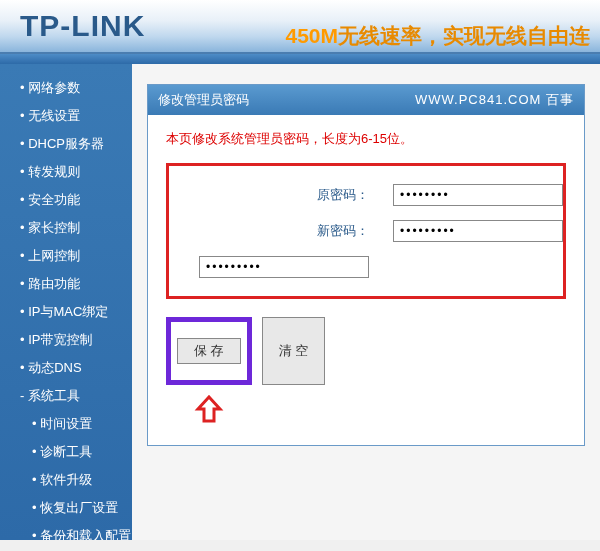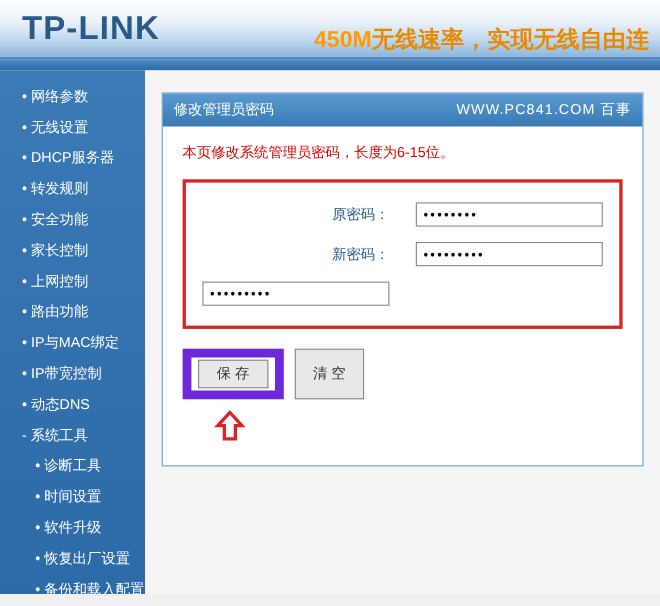--- a/index.html
+++ b/index.html
@@ -86,21 +86,21 @@
     position: relative;
     min-height: 200px;
   }
   .warning {
     color: #d00;
     font-size: 13px;
     margin-bottom: 15px;
   }
   .form-box {
     border: 3px solid #d22;
-    padding: 18px 15px;
+    padding: 18px 30px;
     display: grid;
     grid-template-columns: auto 1fr;
     gap: 14px 24px;
     align-items: center;
   }
   .form-label {
     color: #2a5a8a;
     font-size: 13px;
     text-align: right;
   }
@@ -119,22 +119,22 @@
   }
   .btn {
     padding: 3px 16px;
     border: 1px solid #888;
     background: #e8e8e8;
     font-size: 13px;
     cursor: pointer;
     color: #333;
   }
   .btn-highlight {
-    border: 8px solid #6d28d9;
-    padding: 2px 6px;
+    border: 5px solid #6d28d9;
+    padding: 16px 6px;
     display: inline-block;
   }
   .arrow-up {
     margin-top: 10px;
     margin-left: 28px;
   }
   .arrow-up svg { display: block; }
   .watermark {
     font-size: 13px;
     letter-spacing: 1px;
@@ -158,22 +158,22 @@
       <div class="sidebar-item">• DHCP服务器</div>
       <div class="sidebar-item">• 转发规则</div>
       <div class="sidebar-item">• 安全功能</div>
       <div class="sidebar-item">• 家长控制</div>
       <div class="sidebar-item">• 上网控制</div>
       <div class="sidebar-item">• 路由功能</div>
       <div class="sidebar-item">• IP与MAC绑定</div>
       <div class="sidebar-item">• IP带宽控制</div>
       <div class="sidebar-item">• 动态DNS</div>
       <div class="sidebar-item">- 系统工具</div>
+      <div class="sidebar-item sub">• 时间设置</div>
       <div class="sidebar-item sub">• 诊断工具</div>
-      <div class="sidebar-item sub">• 时间设置</div>
       <div class="sidebar-item sub">• 软件升级</div>
       <div class="sidebar-item sub">• 恢复出厂设置</div>
       <div class="sidebar-item sub">• 备份和载入配置</div>
     </div>
 
   <div class="content">
     <div class="panel">
       <div class="panel-header">
         <span>修改管理员密码</span>
         <span class="watermark">WWW.PC841.COM 百事</span>

